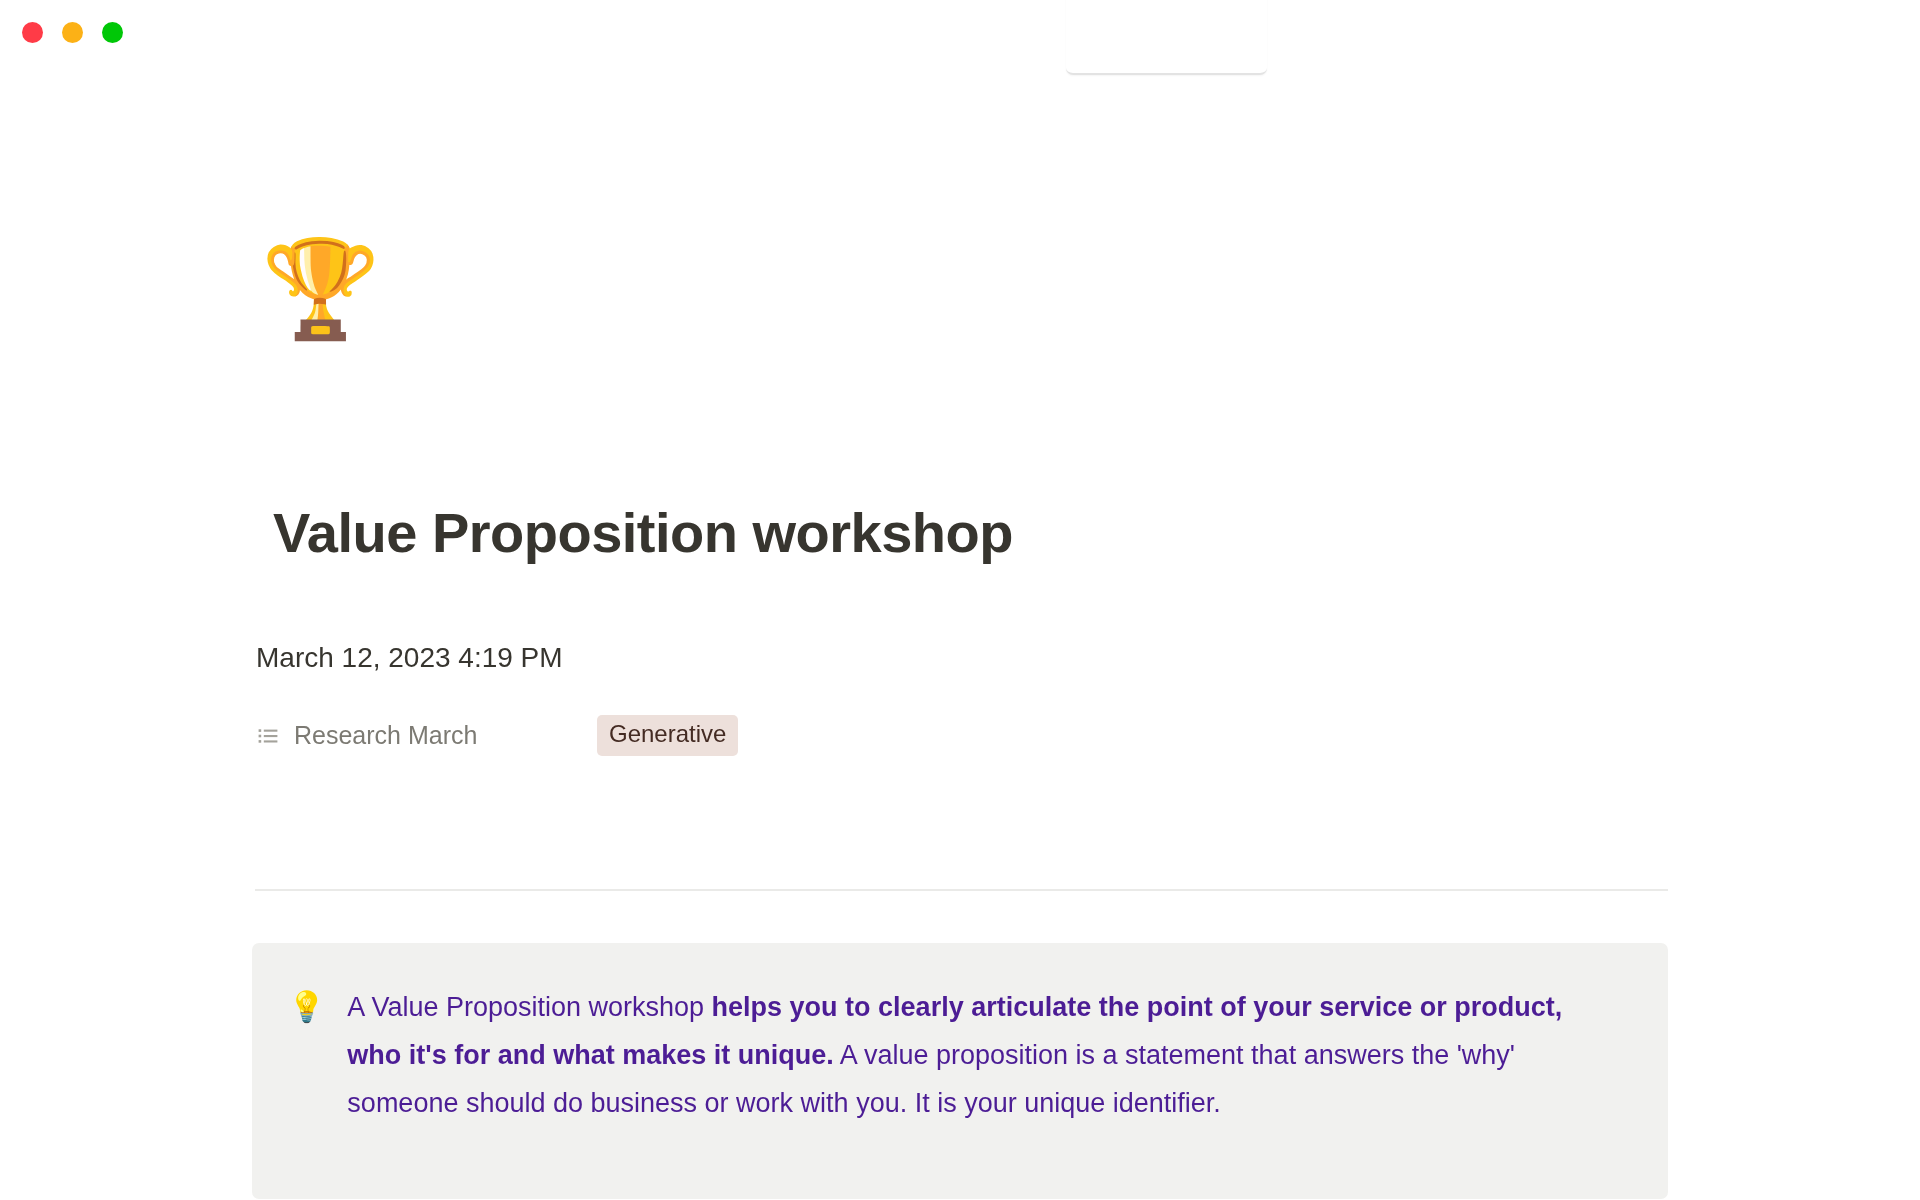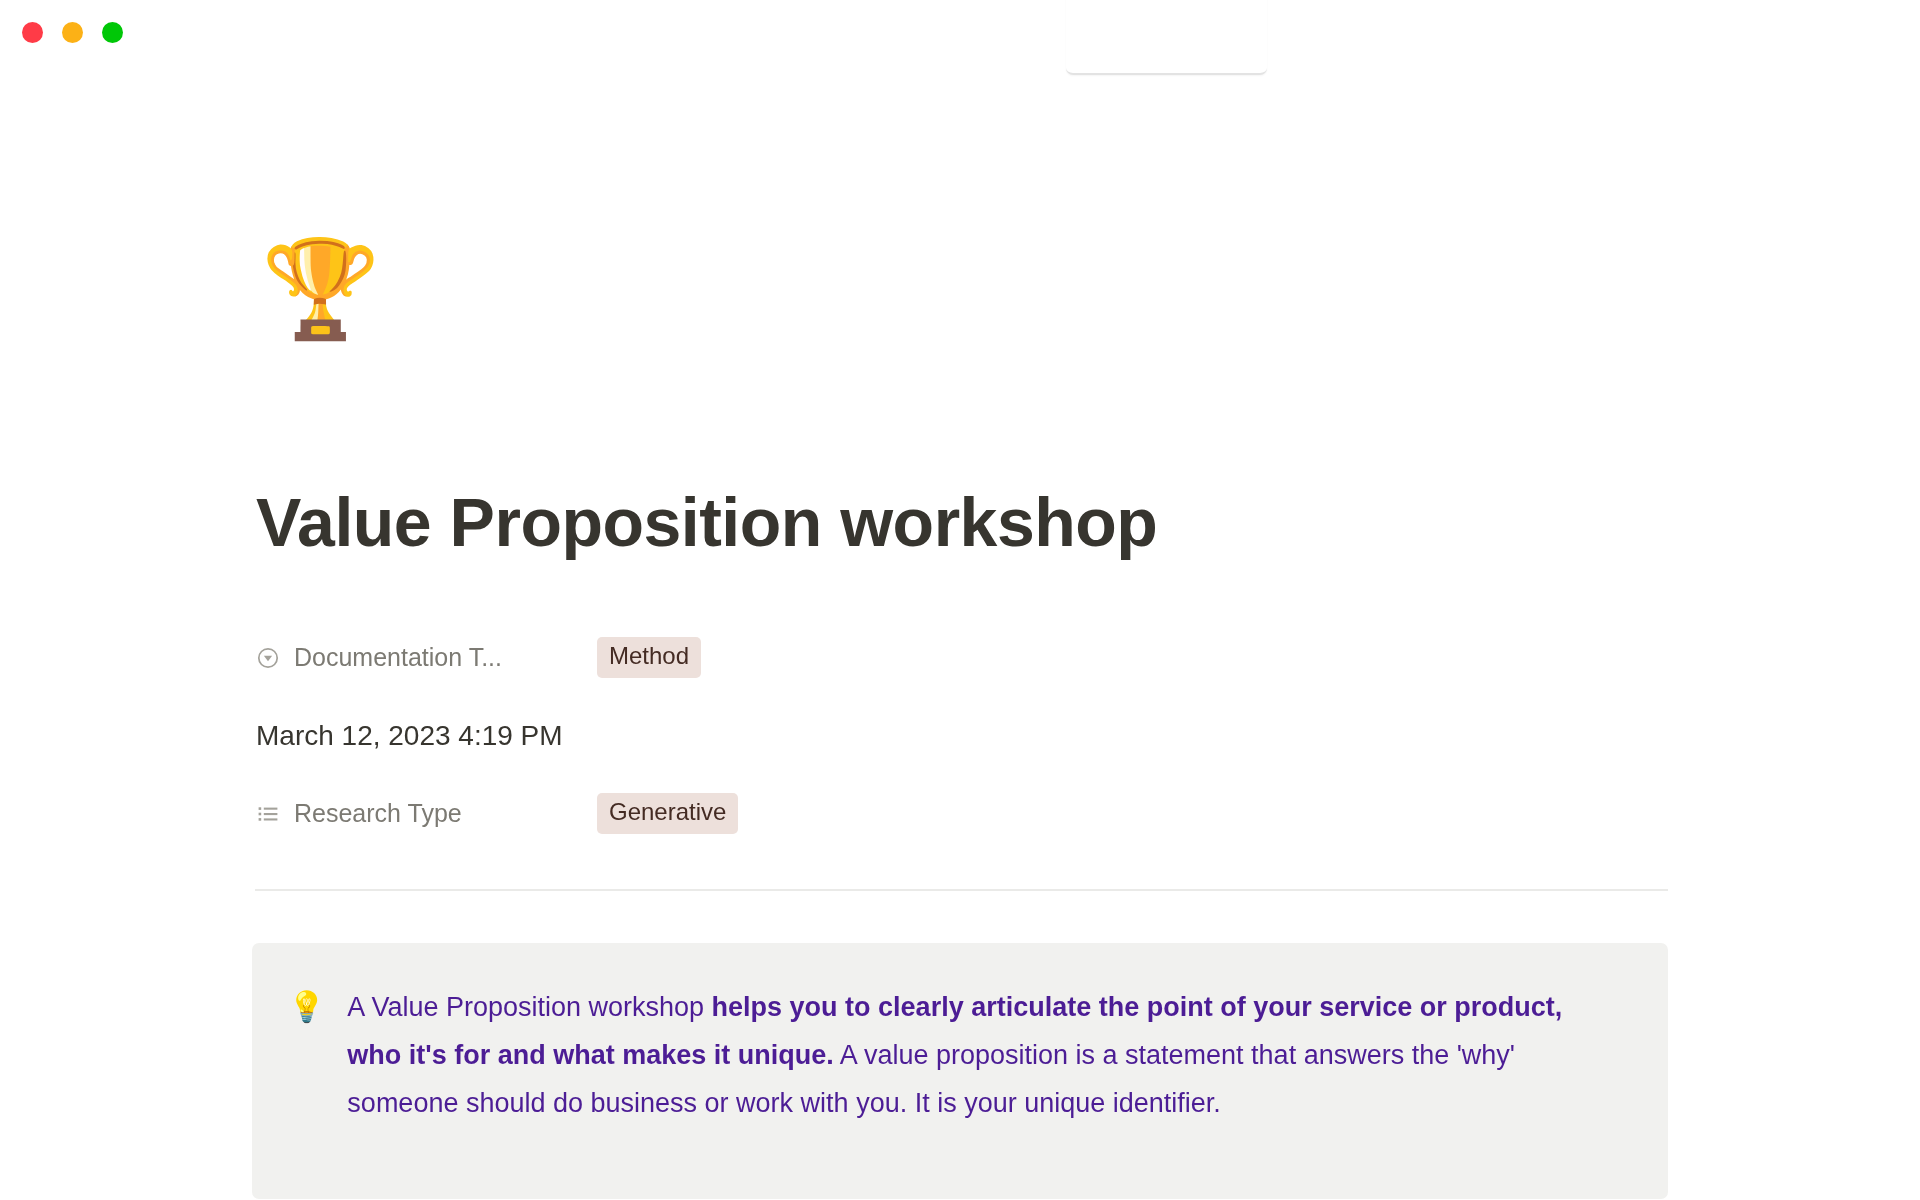--- a/index.html
+++ b/index.html
@@ -64,22 +64,22 @@
     font-size: 96px;
     line-height: 1;
     user-select: none;
   }
 
   .page-title {
     position: absolute;
     left: 256px;
     top: 486px;
     width: 1400px;
-    margin: 0;
-    font-size: 68px;
+    margin: 17px;
+    font-size: 56px;
     line-height: 1.08;
     font-weight: 700;
     letter-spacing: -0.5px;
     color: #37352F;
     font-family: "Liberation Sans", sans-serif;
   }
 
   
   .properties {
     position: absolute;
@@ -196,54 +196,40 @@
   </div>
 
   <div class="top-panel-stub"></div>
 
   <div class="page-emoji">🏆</div>
 
   <h1 class="page-title">Value Proposition workshop</h1>
 
   <div class="properties">
 
-    <div class="prop-row">
-      <div class="prop-label">
-        <span class="prop-icon">
-          <svg width="24" height="24" viewBox="0 0 24 24" fill="none">
-            <circle cx="12" cy="12" r="9.2" stroke="#A4A29B" stroke-width="1.7"></circle>
-            <path d="M7.9 9.8h8.2L12 15.2z" fill="#A4A29B"></path>
-          </svg>
-        </span>
-        <span class="prop-label-text">Documentation T...</span>
-      </div>
-      <div class="prop-value">
-        <span class="tag">Method</span>
-      </div>
-    </div>
 
     <div class="prop-row">
       <div class="prop-value">
         <span class="plain-value">March 12, 2023 4:19 PM</span>
       </div>
     </div>
 
     <div class="prop-row">
       <div class="prop-label">
         <span class="prop-icon">
           <svg width="24" height="24" viewBox="0 0 24 24" fill="none">
             <rect x="2.6" y="5.3" width="2.6" height="2.6" fill="#A4A29B"></rect>
             <rect x="2.6" y="10.7" width="2.6" height="2.6" fill="#A4A29B"></rect>
             <rect x="2.6" y="16.1" width="2.6" height="2.6" fill="#A4A29B"></rect>
             <rect x="7.8" y="5.6" width="13.6" height="2.1" fill="#A4A29B"></rect>
             <rect x="7.8" y="11" width="13.6" height="2.1" fill="#A4A29B"></rect>
             <rect x="7.8" y="16.4" width="13.6" height="2.1" fill="#A4A29B"></rect>
           </svg>
         </span>
-        <span class="prop-label-text">Research Type</span>
+        <span class="prop-label-text">Research March</span>
       </div>
       <div class="prop-value">
         <span class="tag">Generative</span>
       </div>
     </div>
 
   </div>
 
   <div class="divider"></div>
 

